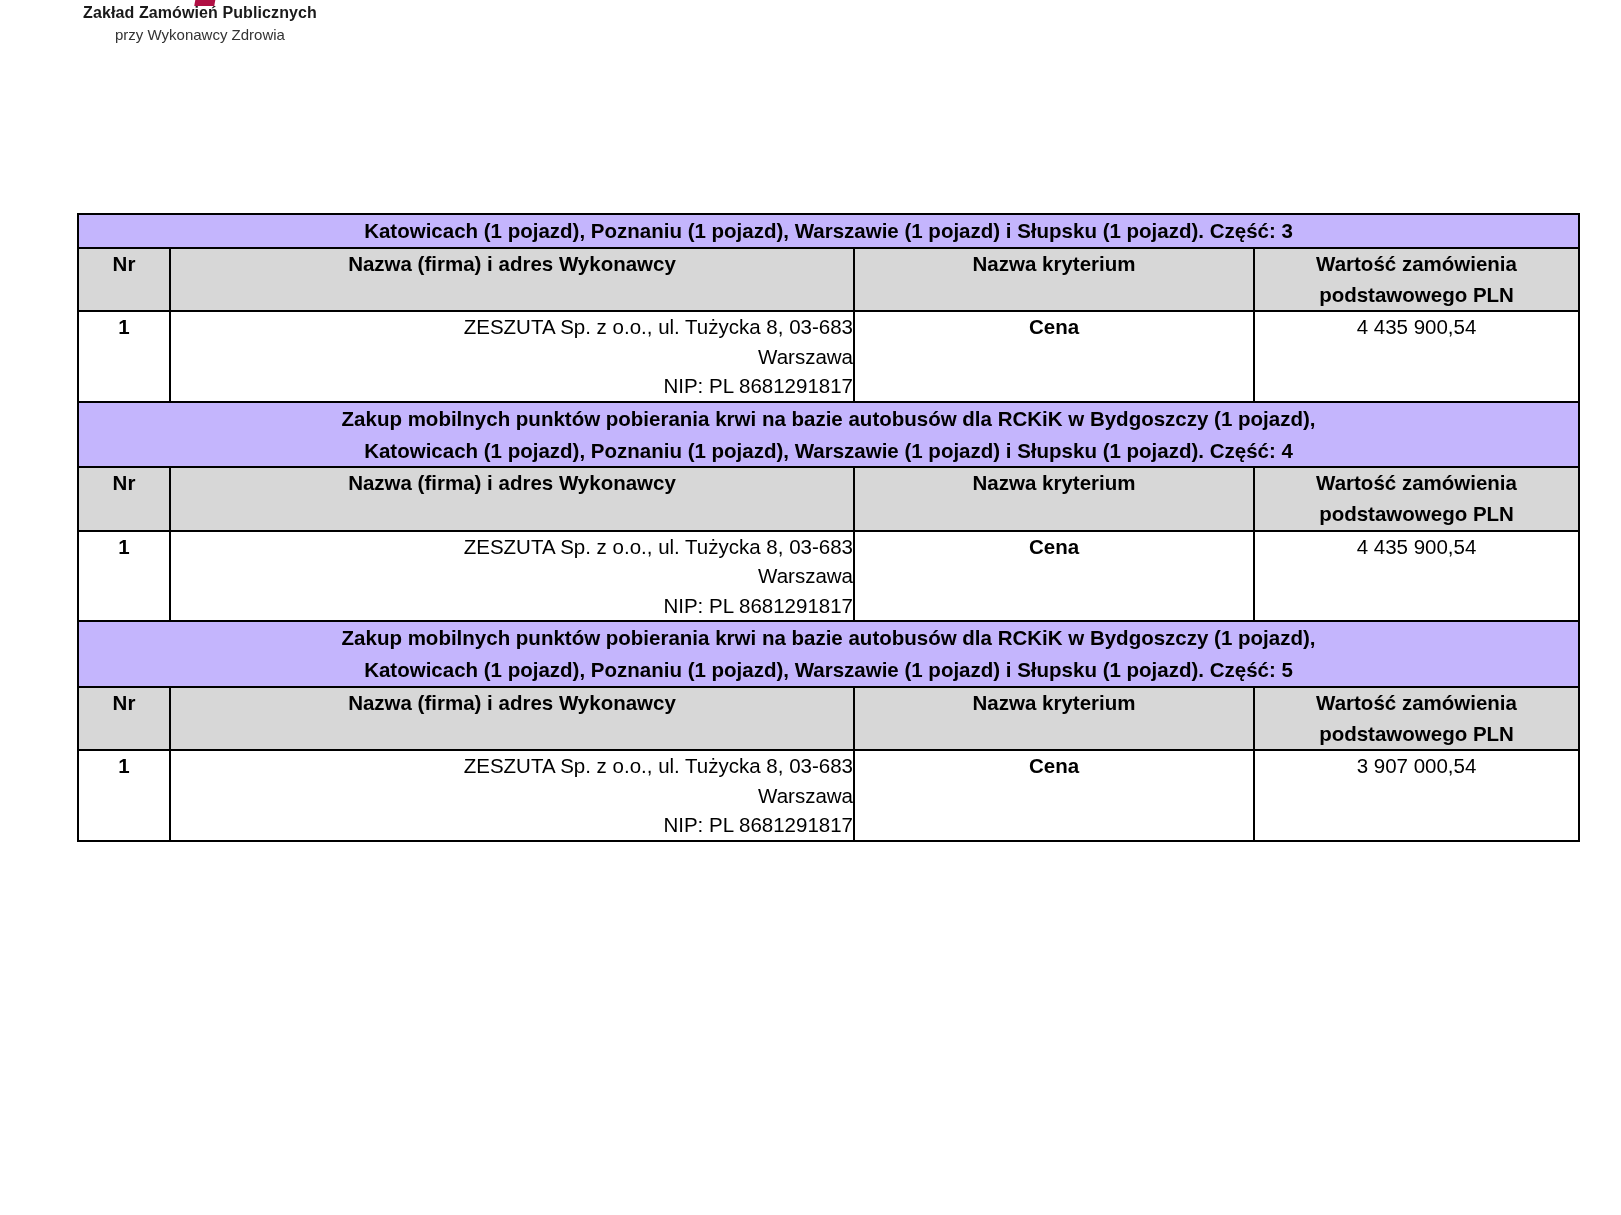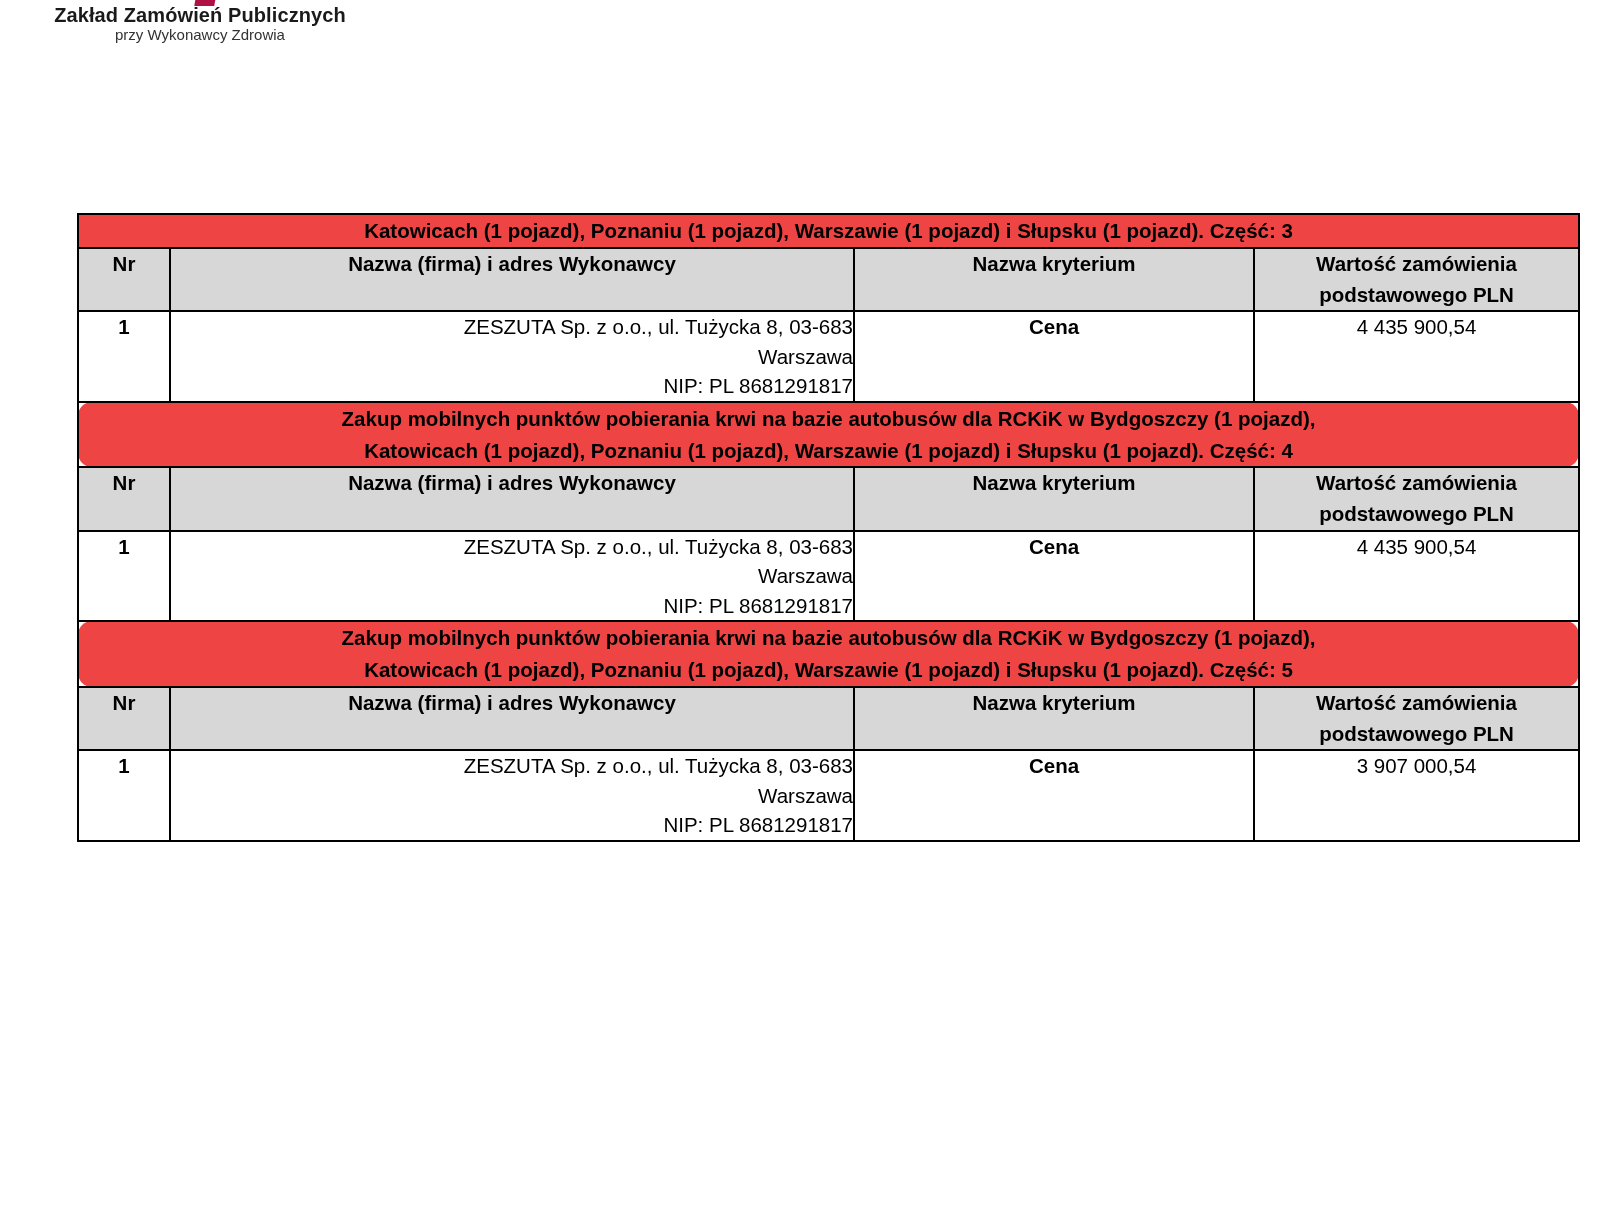--- a/index.html
+++ b/index.html
@@ -32,21 +32,21 @@
     height: 20px;
     background: #b01044;
     transform: skewX(-10deg);
   }
   #letterhead .org-line1 {
     position: absolute;
     left: 0;
     top: 4px;
     width: 400px;
     text-align: center;
-    font-size: 20px;
+    font-size: 16px;
     font-weight: bold;
     letter-spacing: 0.1px;
     color: #1a1a1a;
     white-space: nowrap;
   }
   #letterhead .org-line2 {
     position: absolute;
     left: 0;
     top: 26px;
     width: 400px;
@@ -71,32 +71,31 @@
     padding: 0;
     vertical-align: top;
   }
 
   .col-nr      { width: 92px;  }
   .col-name    { width: 684px; }
   .col-crit    { width: 400px; }
   .col-value   { width: 325px; }
 
   tr.section-title-row td {
-    background: #ef4444;
+    background: #c4b5fd;
     text-align: center;
     font-size: 20.5px;
     font-weight: bold;
     line-height: 1.55;
     padding: 10px 14px 12px 14px;
     vertical-align: middle;
   }
   tr.section-title-row.tall td {
     padding-top: 28px;
     padding-bottom: 26px;
-    border-radius: 14px;
   }
 
   tr.column-head-row td {
     background: #d7d7d7;
     text-align: center;
     font-size: 20.5px;
     font-weight: bold;
     line-height: 1.5;
     padding: 16px 8px 28px 8px;
     vertical-align: top;

